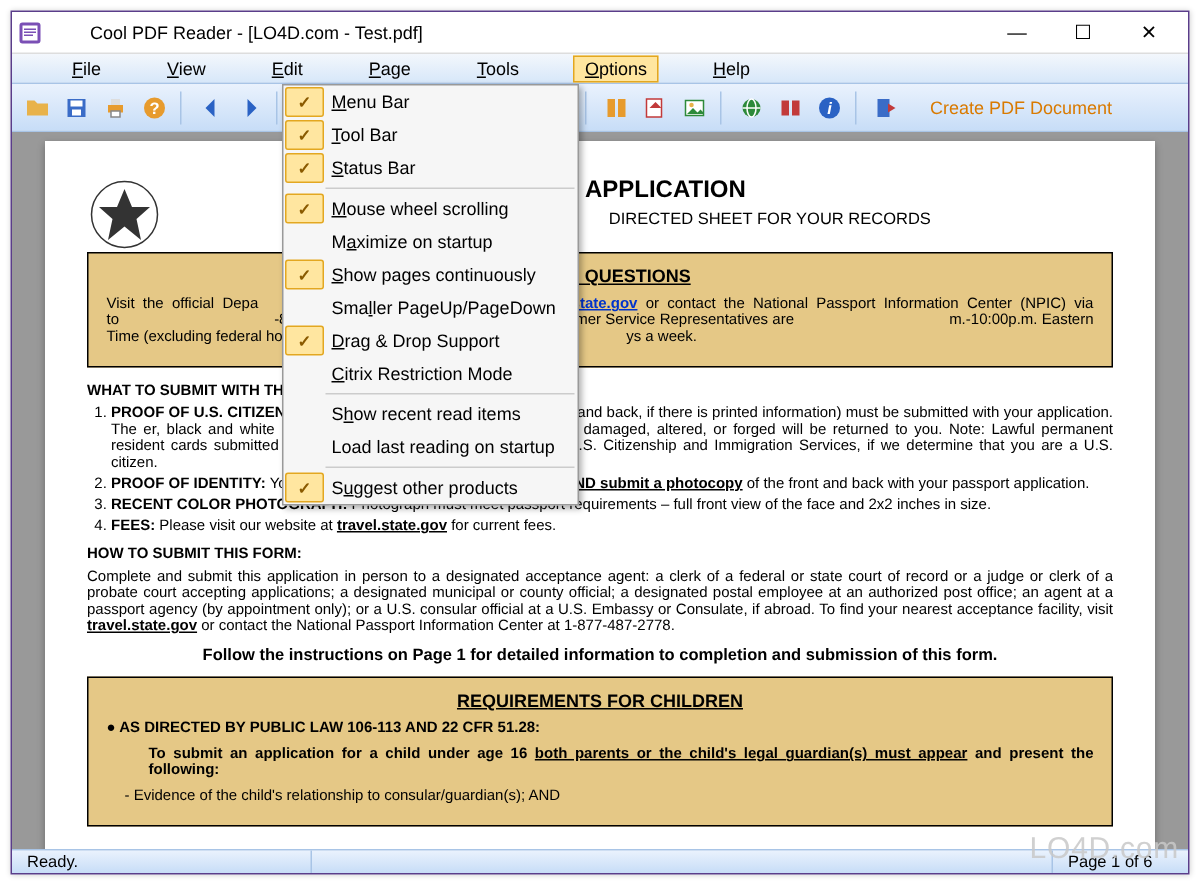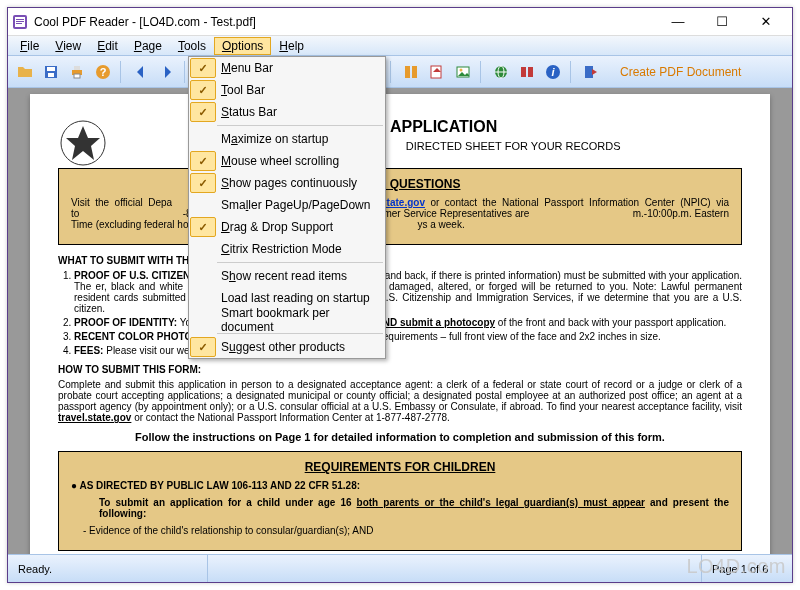--- a/index.html
+++ b/index.html
@@ -2,26 +2,26 @@
 <html><head>
 <meta charset="utf-8">
 <style>
 * { box-sizing: border-box; margin: 0; padding: 0; }
 body { font-family: "Segoe UI", Tahoma, sans-serif; font-size: 12px; background: #fff; width: 800px; height: 590px; overflow: hidden; position: relative; }
 
 .window { width: 786px; height: 576px; margin: 7px; border: 1px solid #5a3d8a; background: #fff; display: flex; flex-direction: column; box-shadow: 0 0 4px rgba(0,0,0,0.2); }
 
 .titlebar { height: 28px; background: #fff; display: flex; align-items: center; padding: 0 4px; border-bottom: 1px solid #ddd; }
 .titlebar .app-icon { width: 16px; height: 16px; margin-right: 6px; }
-.titlebar .title { flex: 1; font-size: 12px; color: #000; }
+.titlebar .title { flex: 1; font-size: 12px; color: #000; margin-left: 26px; }
 .win-btns { display: flex; gap: 0; }
 .win-btn { width: 44px; height: 26px; display: flex; align-items: center; justify-content: center; font-size: 13px; }
 
 .menubar { height: 20px; background: linear-gradient(#f3f7fc, #d7e7f9); display: flex; align-items: center; padding: 0 4px; border-bottom: 1px solid #a8c4e6; position: relative; }
-.menu-item { padding: 2px 8px; font-size: 12px; cursor: default; }
+.menu-item { padding: 2px 8px; font-size: 12px; cursor: default; margin-left: 28px; }
 .menu-item .ul { text-decoration: underline; }
 .menu-item.active { background: #ffe6a0; border: 1px solid #e3a720; padding: 1px 7px; }
 
 .toolbar { height: 32px; background: linear-gradient(#eaf2fd, #c7ddf7); display: flex; align-items: center; padding: 0 6px; gap: 4px; border-bottom: 1px solid #a8c4e6; }
 .tb-btn { width: 22px; height: 22px; display: flex; align-items: center; justify-content: center; }
 .tb-sep { width: 4px; height: 22px; border-left: 1px solid #a8c4e6; margin: 0 2px; }
 .tb-link { color: #d97a00; font-size: 12px; margin-left: 14px; cursor: pointer; }
 
 .doc-area { flex: 1; background: #999; overflow: hidden; position: relative; }
 .page { background: #fff; margin: 6px auto 0; width: 740px; min-height: 900px; padding: 24px 28px; font-family: Arial, sans-serif; font-size: 10px; color: #000; box-shadow: 0 2px 5px rgba(0,0,0,0.3); }
@@ -39,21 +39,21 @@
 
 .dropdown { position: absolute; top: 20px; left: 180px; width: 198px; background: #f6f6f6; border: 1px solid #999; box-shadow: 2px 2px 4px rgba(0,0,0,0.3); z-index: 1000; }
 .dropdown .dd-item { display: flex; align-items: center; height: 22px; font-size: 12px; cursor: default; }
 .dropdown .dd-check { width: 26px; height: 20px; display: flex; align-items: center; justify-content: center; margin: 1px; }
 .dropdown .dd-check.checked { background: #ffe6a0; border: 1px solid #e3a720; border-radius: 2px; }
 .dropdown .dd-check.checked::after { content: "✓"; color: #8a5a00; font-weight: bold; font-size: 11px; }
 .dropdown .dd-label { padding-left: 4px; }
 .dropdown .dd-label .ul { text-decoration: underline; }
 .dropdown .dd-sep { height: 1px; background: #ccc; margin: 2px 2px 2px 28px; }
 
-.statusbar { height: 28px; background: linear-gradient(#eaf2fd, #c7ddf7); display: flex; align-items: center; font-size: 11px; border-top: 1px solid #a8c4e6; }
+.statusbar { height: 16px; background: linear-gradient(#eaf2fd, #c7ddf7); display: flex; align-items: center; font-size: 11px; border-top: 1px solid #a8c4e6; }
 .statusbar .cell { padding: 0 10px; border-right: 1px solid #a8c4e6; height: 100%; display: flex; align-items: center; }
 .statusbar .cell:last-child { border-right: none; }
 .statusbar .spacer { flex: 1; }
 
 .watermark { position: absolute; bottom: 12px; right: 14px; font-size: 20px; color: rgba(200,200,200,0.85); font-weight: 400; letter-spacing: 0.5px; pointer-events: none; z-index: 2000; }
 </style>
 </head>
 <body>
 
 <div class="window">
@@ -91,29 +91,29 @@
         <div class="dd-item">
           <div class="dd-check checked"></div>
           <div class="dd-label"><span class="ul">T</span>ool Bar</div>
         </div>
         <div class="dd-item">
           <div class="dd-check checked"></div>
           <div class="dd-label"><span class="ul">S</span>tatus Bar</div>
         </div>
         <div class="dd-sep"></div>
         <div class="dd-item">
+          <div class="dd-check checked"></div>
+          <div class="dd-label"><span class="ul">M</span>ouse wheel scrolling</div>
+        </div>
+        <div class="dd-item">
           <div class="dd-check"></div>
           <div class="dd-label">M<span class="ul">a</span>ximize on startup</div>
         </div>
         <div class="dd-item">
           <div class="dd-check checked"></div>
-          <div class="dd-label"><span class="ul">M</span>ouse wheel scrolling</div>
-        </div>
-        <div class="dd-item">
-          <div class="dd-check checked"></div>
           <div class="dd-label"><span class="ul">S</span>how pages continuously</div>
         </div>
         <div class="dd-item">
           <div class="dd-check"></div>
           <div class="dd-label">Sma<span class="ul">l</span>ler PageUp/PageDown</div>
         </div>
         <div class="dd-item">
           <div class="dd-check checked"></div>
           <div class="dd-label"><span class="ul">D</span>rag &amp; Drop Support</div>
         </div>
@@ -122,24 +122,20 @@
           <div class="dd-label"><span class="ul">C</span>itrix Restriction Mode</div>
         </div>
         <div class="dd-sep"></div>
         <div class="dd-item">
           <div class="dd-check"></div>
           <div class="dd-label">S<span class="ul">h</span>ow recent read items</div>
         </div>
         <div class="dd-item">
           <div class="dd-check"></div>
           <div class="dd-label">Load last reading on startup</div>
-        </div>
-        <div class="dd-item">
-          <div class="dd-check"></div>
-          <div class="dd-label">Smart bookmark per document</div>
         </div>
         <div class="dd-sep"></div>
         <div class="dd-item">
           <div class="dd-check checked"></div>
           <div class="dd-label">S<span class="ul">u</span>ggest other products</div>
         </div>
       </div>
   </div>
 
   <div class="toolbar" id="toolbar">

